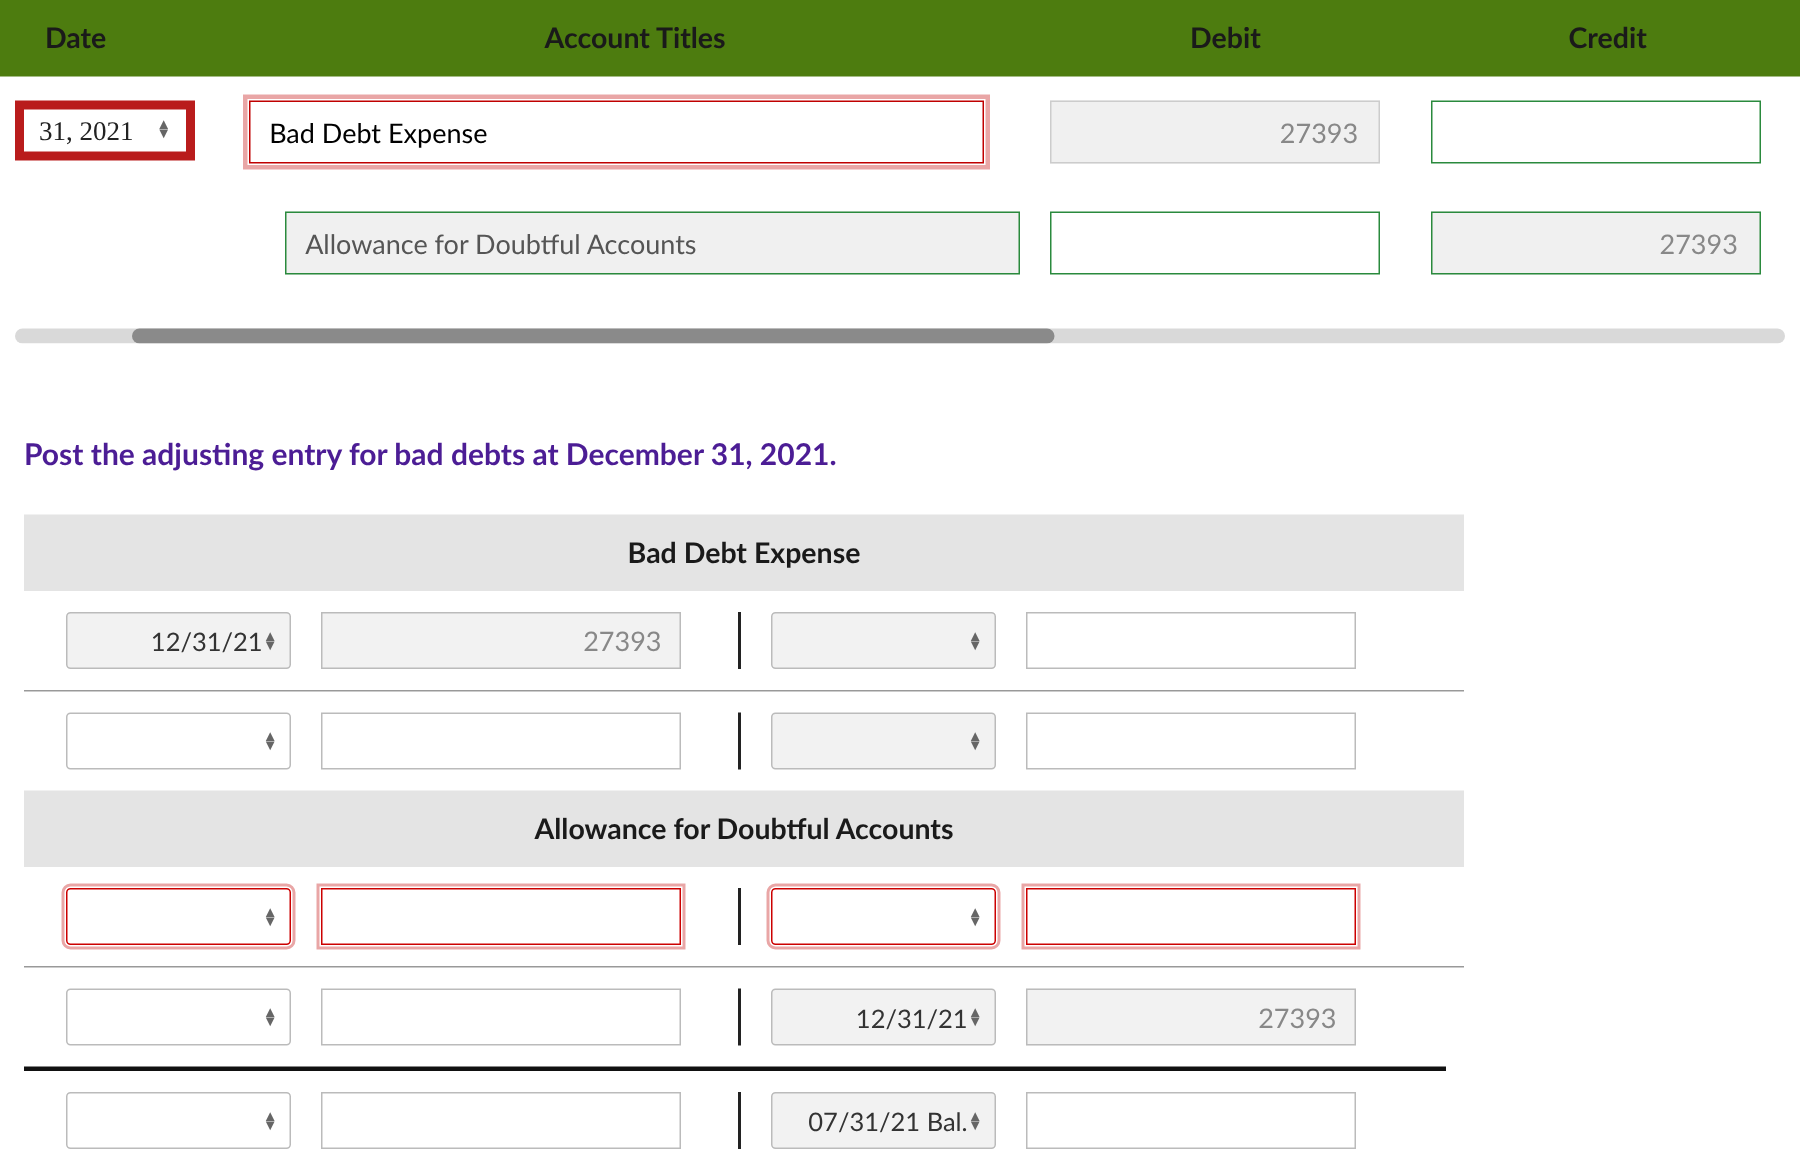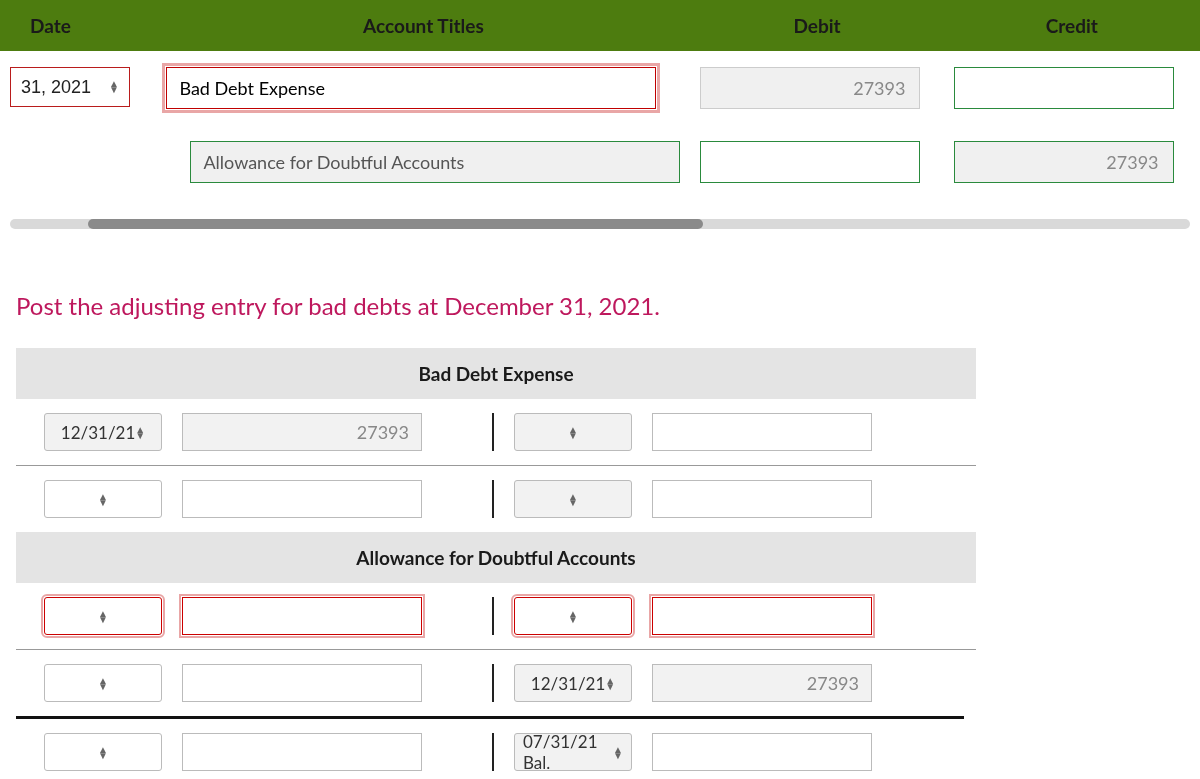--- a/index.html
+++ b/index.html
@@ -29,22 +29,22 @@
 }
 .journal thead th:nth-child(1){ width: 165px; text-align: left; padding-left: 30px;}
 .journal thead th:nth-child(2){ width: 510px; margin-top: 45px; }
 .journal thead th:nth-child(3){ width: 260px; }
 .journal thead th:nth-child(4){ width: 265px; }
 .journal tbody td { padding: 16px 10px; vertical-align: top; }
 
 .date-select {
   display: inline-flex; align-items: center; justify-content: space-between;
   height: 40px; padding: 0 10px; font-size: 18px;
-  background: #fff; border: 1px solid #b91c1c; width: 120px;
-  color: #222; font-family: Liberation Sans, sans-serif;
+  background: #fff; border: 6px solid #b91c1c; width: 120px;
+  color: #222; font-family: Liberation Serif, serif;
 }
 .date-select .stepper { display: inline-flex; flex-direction: column; line-height: 6px; font-size: 10px; color: #666; }
 
 .acct-input {
   height: 42px; width: 490px; border: 1px solid #c00000;
   outline: 3px solid rgba(192,0,0,.35); outline-offset: 1px;
   background: #fff; padding: 0 12px; font-size: 18px; font-family: inherit;
 }
 .acct-input.green { border: 1px solid #2a8a3d; outline: none; color: #555; background:#f0f0f0; width:490px; margin-left: 24px;}
 
@@ -54,38 +54,38 @@
 }
 .num-input.green { border:1px solid #2a8a3d; background:#fff; color:#222;}
 .num-input.green.filled { background:#f0f0f0; color:#888;}
 
 .scroll-track {
   height: 10px; background:#d9d9d9; border-radius:5px; position: relative; margin: 20px 10px 0 10px;
 }
 .scroll-thumb { position:absolute; left:78px; top:0; height:10px; width:615px; background:#8a8a8a; border-radius:5px;}
 
 
-.instruction { font-size:24px; color:#be185d; margin: 62px 0 28px 16px; font-weight:400;}
+.instruction { font-size:20px; color:#4c1d95; margin: 62px 0 28px 16px; font-weight:700;}
 
 
 .tacct-area { width: 960px; margin-left:16px;}
 .tacct-title {
   background:#e4e4e4; text-align:center; font-weight:700; font-size:19px;
   padding:14px 0; color:#1a1a1a;
 }
 .trow { display:flex; align-items:center; padding:14px 0; border-bottom:1px solid #999;}
 .trow.noborder { border-bottom:none;}
 .trow .side { display:flex; align-items:center; gap:20px;}
 .trow .left { width:478px; padding-left:28px; border-right:2px solid #222;}
 .trow .right { width:478px; padding-left:20px;}
 .trow.noborder .left { border-right:2px solid #222;}
 
 .mini-select {
-  width:118px; height:38px; background:#fff; border:1px solid #bbb; border-radius:3px;
-  display:inline-flex; align-items:center; justify-content:center; padding:0 8px; font-size:17px; color:#333;
+  width:150px; height:38px; background:#fff; border:1px solid #bbb; border-radius:3px;
+  display:inline-flex; align-items:center; justify-content:flex-end; padding:0 8px; font-size:17px; color:#333;
 }
 .mini-select.shaded { background:#f2f2f2;}
 .mini-select.red-hl { border:1px solid #c00; outline:2px solid rgba(192,0,0,.35); outline-offset:1px;}
 .mini-select .stepper { display:inline-flex; flex-direction:column; line-height:6px; font-size:10px; color:#666;}
 
 .mini-num {
   width:240px; height:38px; border:1px solid #bbb; background:#fff; text-align:right; padding:0 12px; font-size:18px; font-family:inherit; color:#888;
 }
 .mini-num.shaded { background:#f2f2f2;}
 .mini-num.red-hl { border:1px solid #c00; outline:2px solid rgba(192,0,0,.35); outline-offset:1px; background:#fff;}

